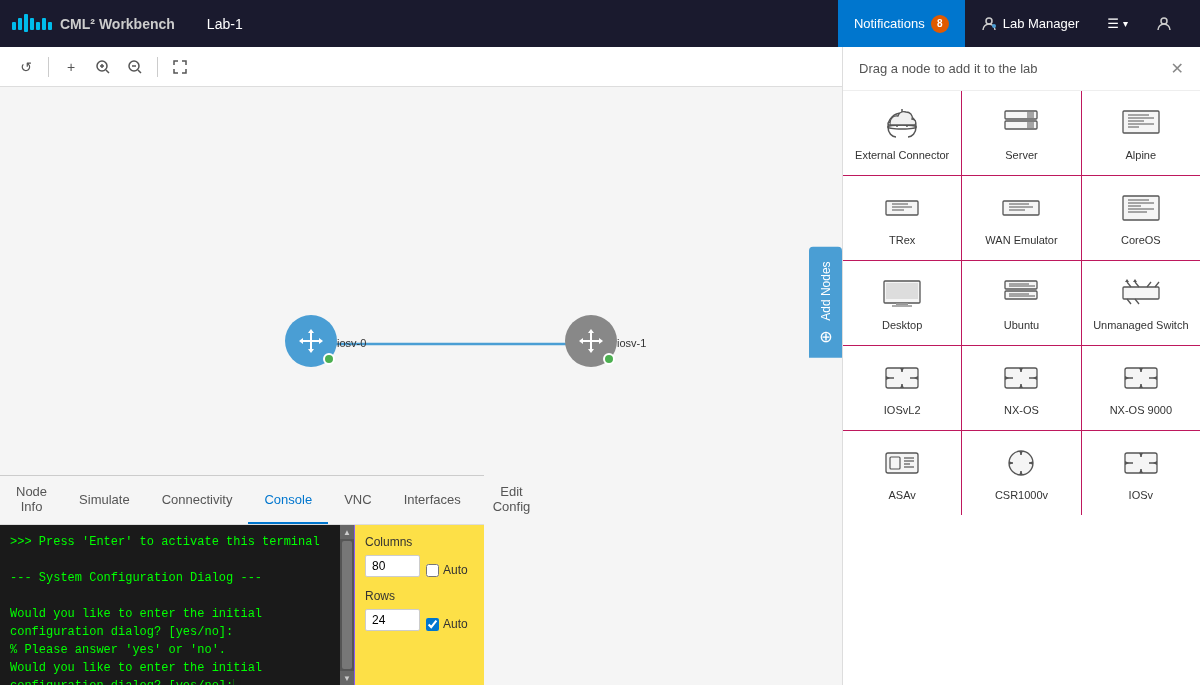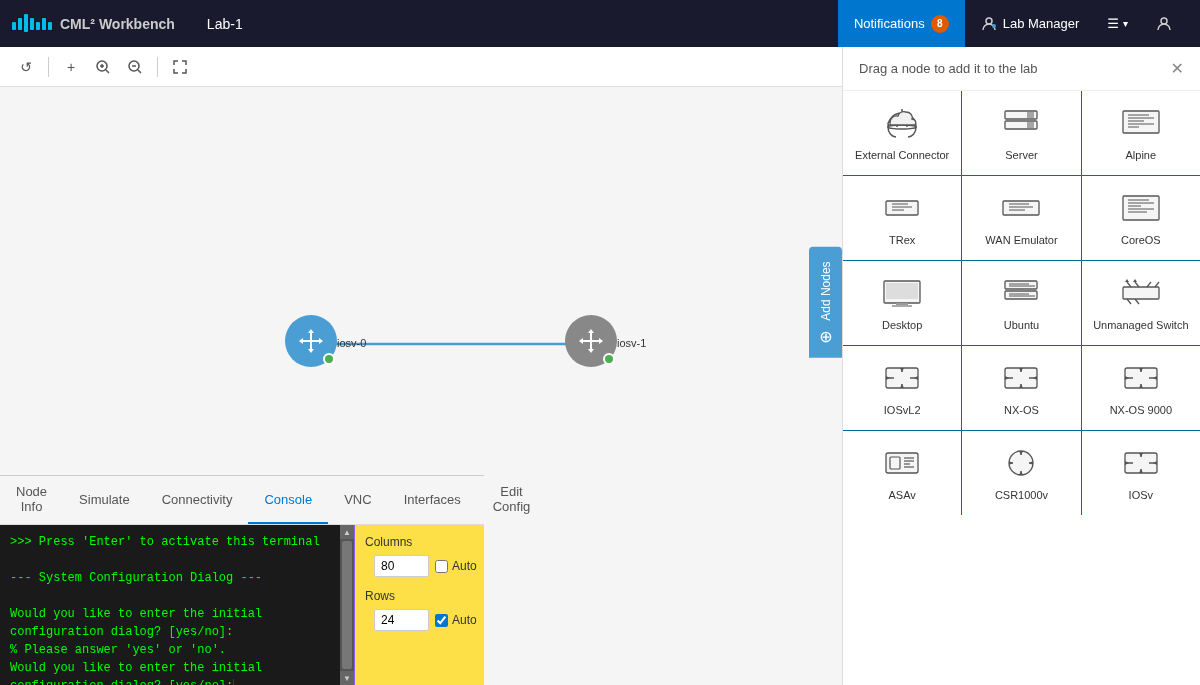--- a/index.html
+++ b/index.html
@@ -193,21 +193,21 @@
       cursor: pointer;
       font-size: 16px;
       color: #888;
       border: none;
       background: none;
     }
     .library-grid {
       display: grid;
       grid-template-columns: repeat(3, 1fr);
       gap: 1px;
-      background: #0369a1;
+      background: #be185d;
       overflow-y: auto;
     }
     .library-item {
       display: flex;
       flex-direction: column;
       align-items: center;
       justify-content: center;
       padding: 14px 8px;
       background: white;
       cursor: pointer;
@@ -281,24 +281,23 @@
       padding: 10px;
       border-left: 1px solid #8b5cf6;
     }
     .settings-label {
       font-size: 12px;
       color: #333;
       margin-bottom: 6px;
     }
     .settings-input-row {
       display: flex;
-      align-items: center;
+      align-items: flex-end;
       gap: 6px;
       margin-bottom: 12px;
-      margin-left: 9px;
     }
     .settings-input {
       width: 55px;
       border: 1px solid #ccc;
       padding: 3px 6px;
       font-size: 12px;
       border-radius: 2px;
     }
     .settings-checkbox-row {
       display: flex;

